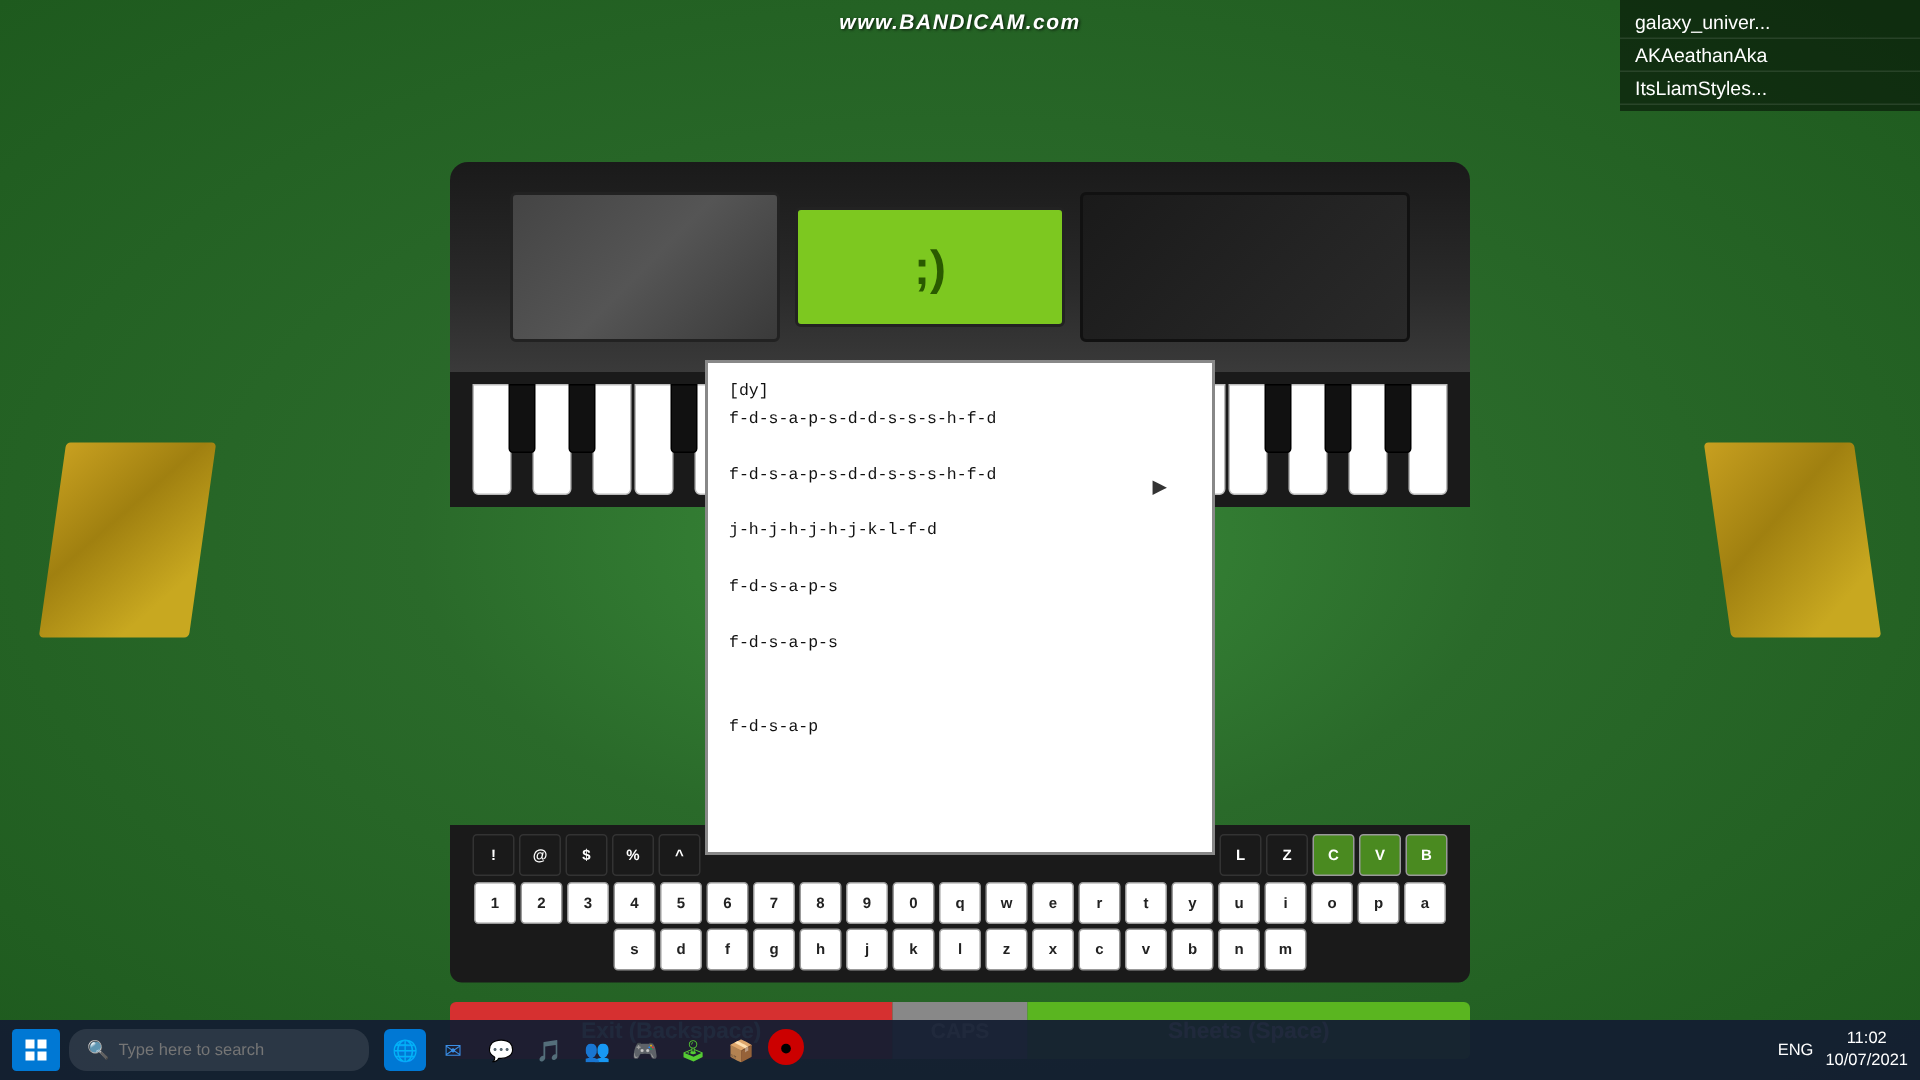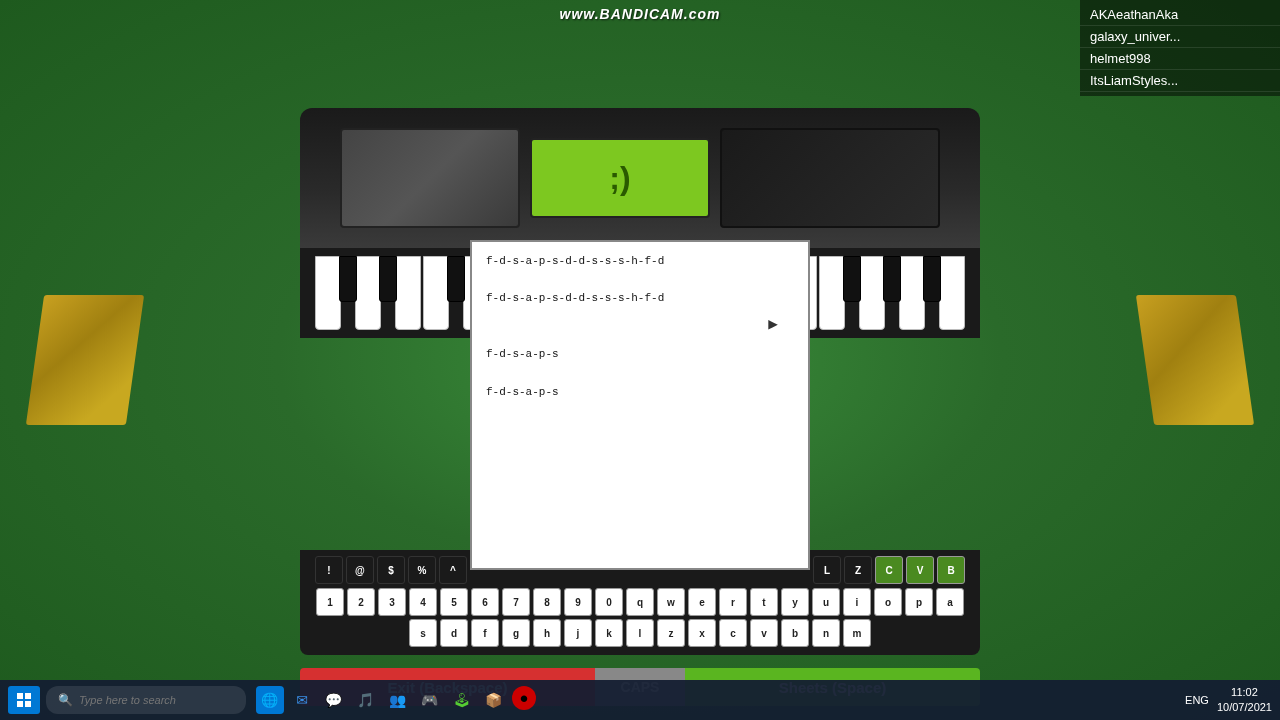--- a/index.html
+++ b/index.html
@@ -251,21 +251,20 @@
       width: 200px;
     }
 
     .taskbar-search input {
       background: transparent;
       border: none;
       color: #ccc;
       font-size: 11px;
       outline: none;
       width: 160px;
-      font-style: italic;
     }
 
     .taskbar-icons {
       display: flex;
       gap: 4px;
       margin-left: 4px;
     }
 
     .taskbar-icon {
       width: 28px;
@@ -318,23 +317,22 @@
     }
   </style>
 </head>
 <body>
 
 <div class="grass-bg"></div>
 
 <div class="bandicam-watermark">www.BANDICAM.com</div>
 
 <div class="player-list">
+  <div class="player-item">galaxy_univer...</div>
   <div class="player-item">AKAeathanAka</div>
-  <div class="player-item">galaxy_univer...</div>
-  <div class="player-item">helmet998</div>
   <div class="player-item">ItsLiamStyles...</div>
 </div>
 
 <div style="position:absolute; top:108px; left:50%; transform:translateX(-50%); width:680px; z-index:5;">
 
   <div class="piano-body">
     <div class="piano-screen-left"></div>
     <div class="piano-screen-center">;)</div>
     <div class="piano-screen-right"></div>
   </div>
@@ -371,30 +369,33 @@
       <div style="width:26px;height:74px;background:white;border:1px solid #bbb;border-radius:0 0 4px 4px;"></div>
     </div>
   </div>
 </div>
 
 <div class="piano-stand-left"></div>
 <div class="piano-stand-right"></div>
 
 <div class="sheet-area">
   <div class="cursor-arrow">▶</div>
+  <span class="sheet-line">[dy]</span>
   <span class="sheet-line">f-d-s-a-p-s-d-d-s-s-s-h-f-d</span>
   <br>
   <span class="sheet-line">f-d-s-a-p-s-d-d-s-s-s-h-f-d</span>
   <br>
+  <span class="sheet-line">j-h-j-h-j-h-j-k-l-f-d</span>
   <br>
   <span class="sheet-line">f-d-s-a-p-s</span>
   <br>
   <span class="sheet-line">f-d-s-a-p-s</span>
   <br>
   <br>
+  <span class="sheet-line">f-d-s-a-p</span>
 </div>
 
 <div class="bottom-keyboard">
 
   <div style="display:flex; justify-content:space-between; margin-bottom:4px; padding:0 5px;">
     <div style="display:flex; gap:3px;">
       <div class="key-btn black">!</div>
       <div class="key-btn black">@</div>
       <div class="key-btn black">$</div>
       <div class="key-btn black">%</div>

